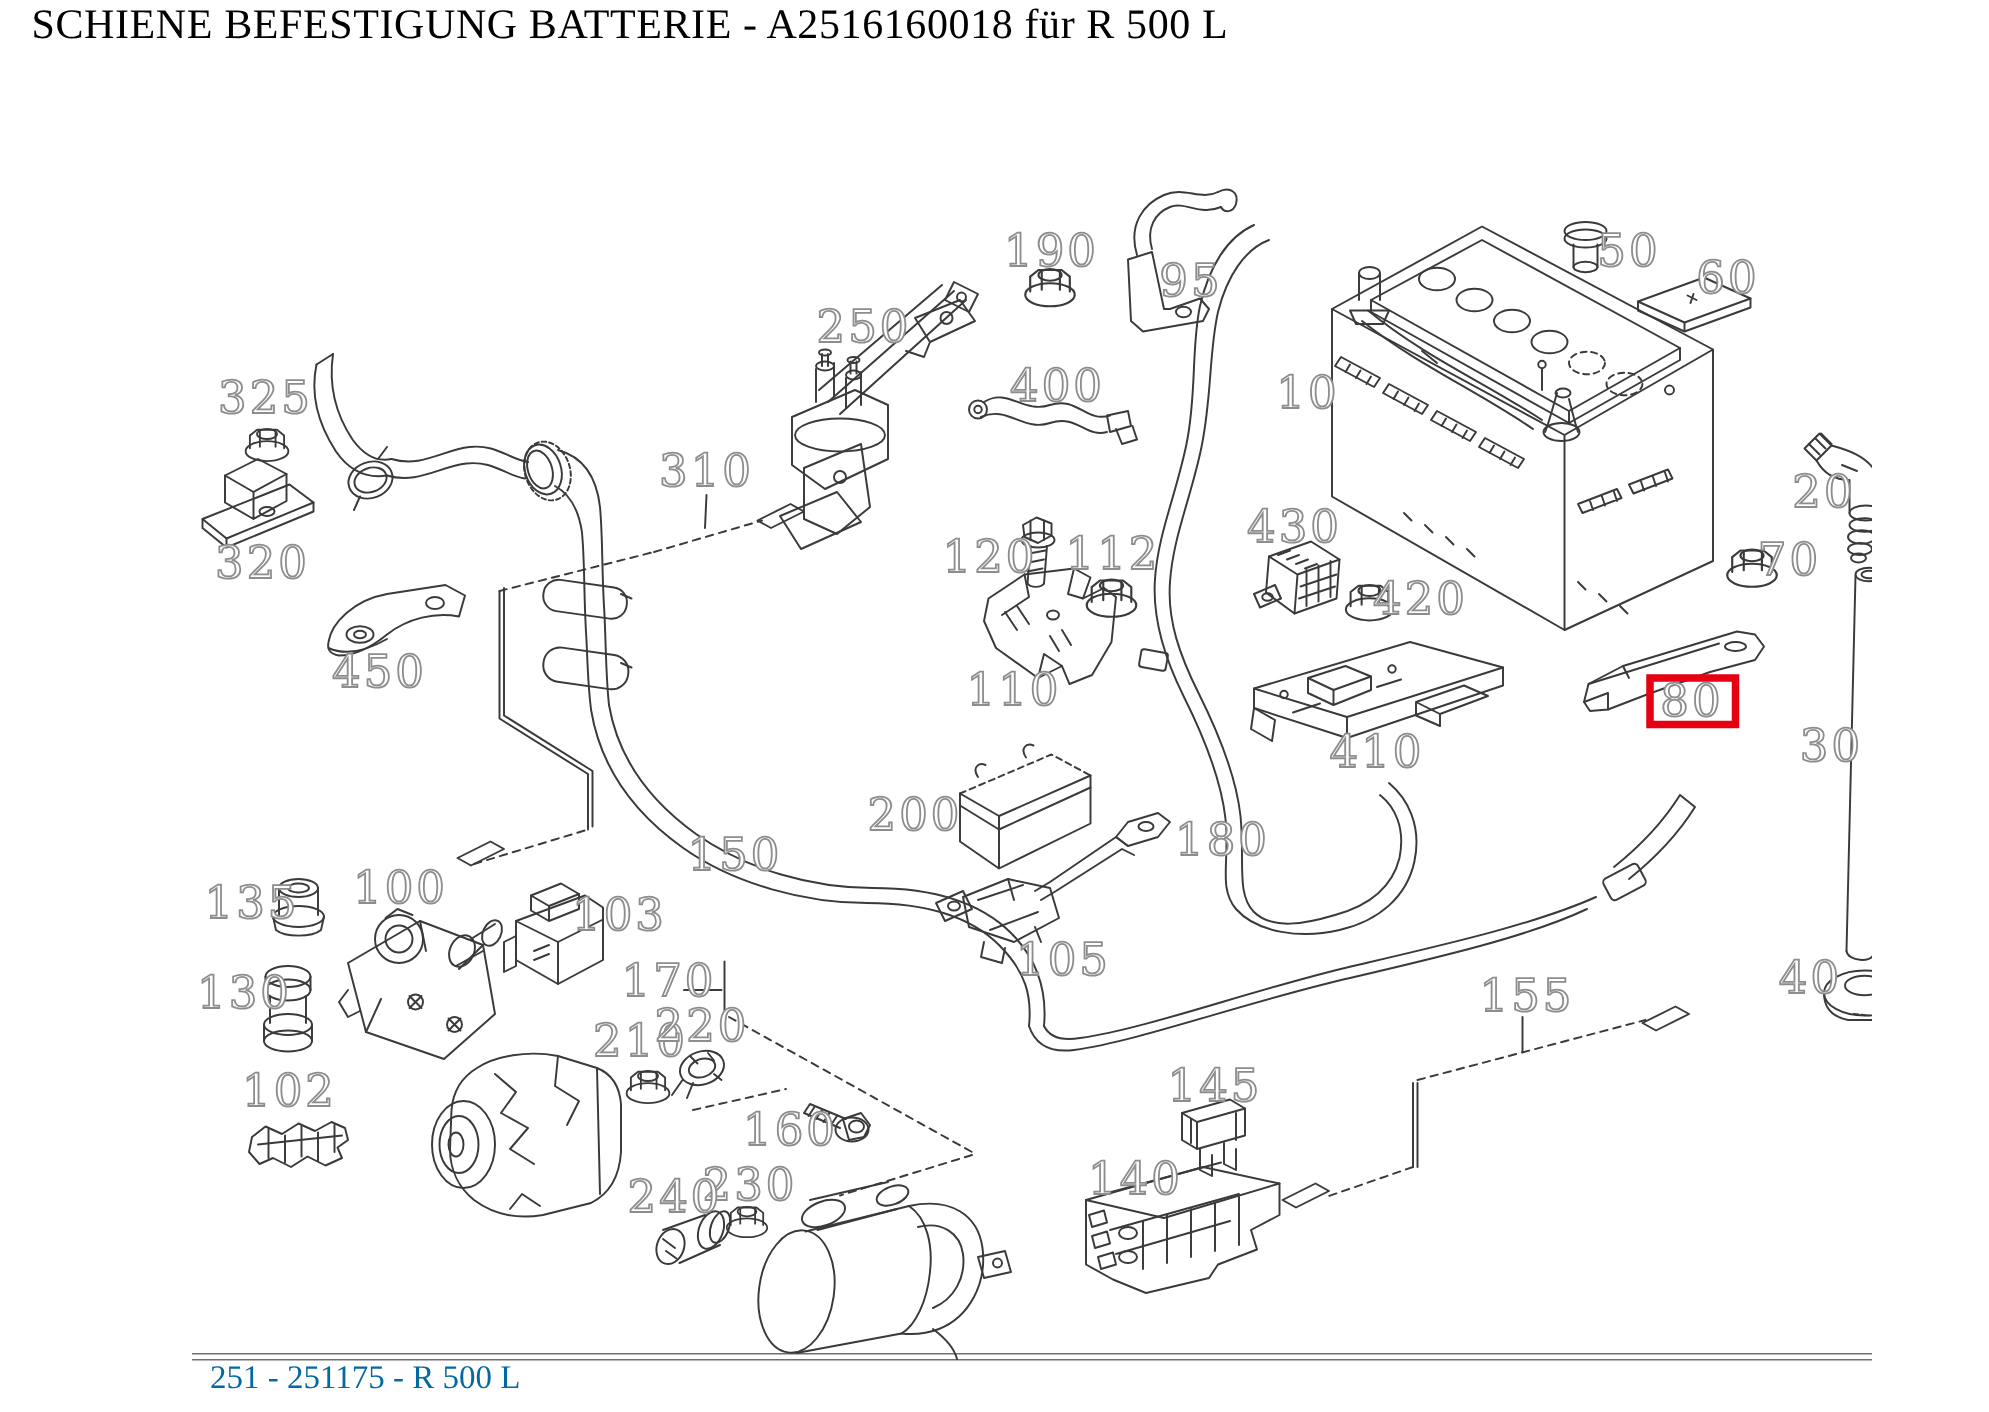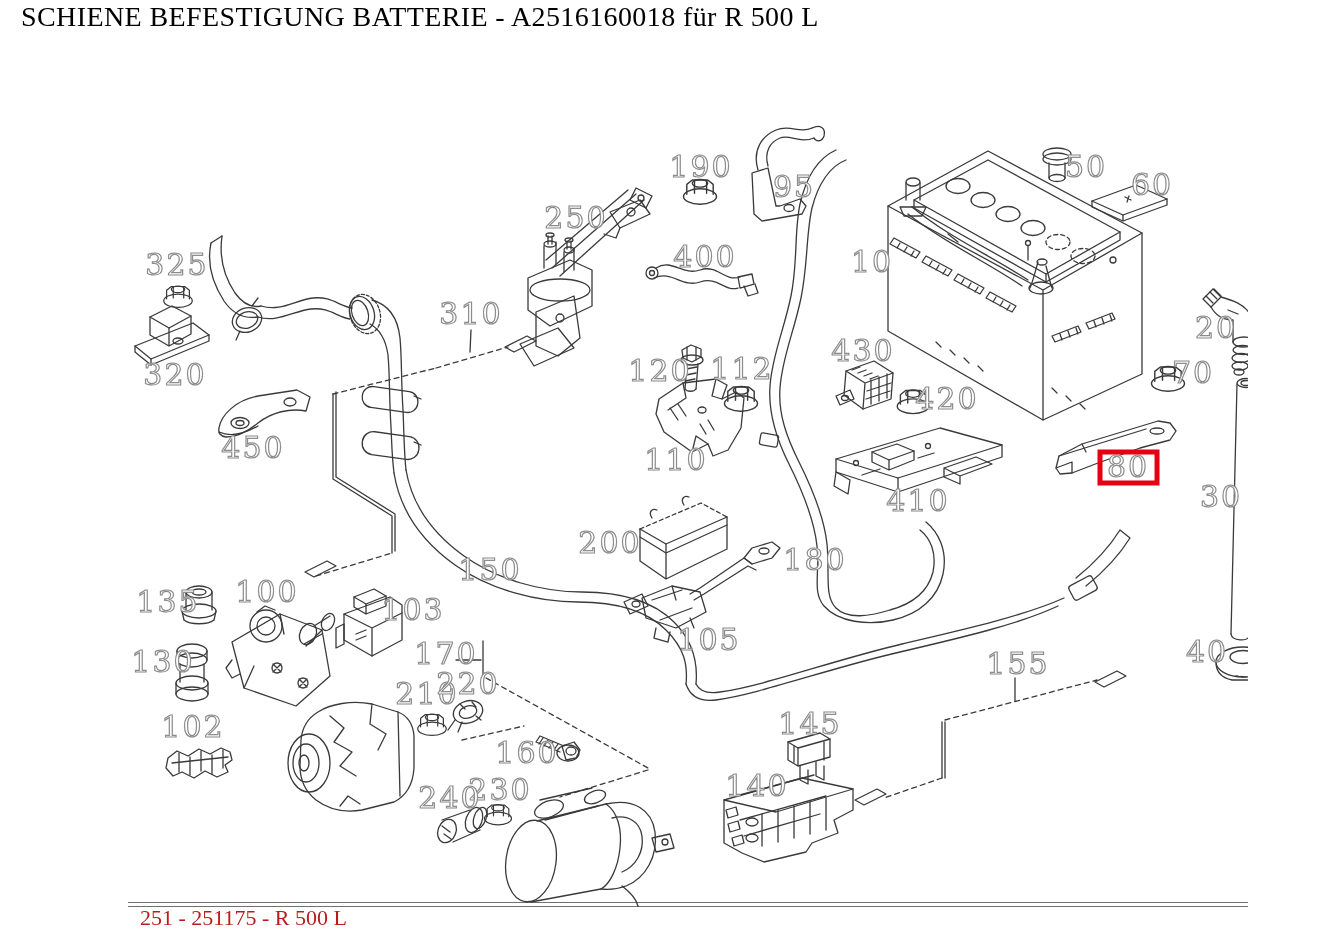--- a/index.html
+++ b/index.html
@@ -2,21 +2,21 @@
 <html><head>
 <meta charset="utf-8">
 <style>
   html,body{margin:0;padding:0;background:#fff;}
   .page{position:relative;width:1248px;height:941px;background:#fff;overflow:hidden;
         font-family:"Liberation Serif",serif;}
   .title{position:absolute;left:21px;top:1px;font-size:28px;color:#000;white-space:nowrap;
          letter-spacing:.4px;}
   .footer-line{position:absolute;left:128px;top:902px;width:1141px;height:2.5px;
                border-top:1.4px solid #707070;border-bottom:1.4px solid #707070;}
-  .footer-text{position:absolute;left:140px;top:905px;font-size:22px;color:#b91c1c;white-space:nowrap;}
+  .footer-text{position:absolute;left:140px;top:905px;font-size:22px;color:#0369a1;white-space:nowrap;}
   svg.art{position:absolute;left:0;top:0;}
   .plbl{font-family:"DejaVu Serif",serif;font-size:30px;fill:#ffffff;stroke-width:1.2;
         letter-spacing:2px;}
 </style>
 </head>
 <body>
 
 <div class="page">
 
   <div class="title">SCHIENE BEFESTIGUNG BATTERIE - A2516160018 für R 500 L</div>

